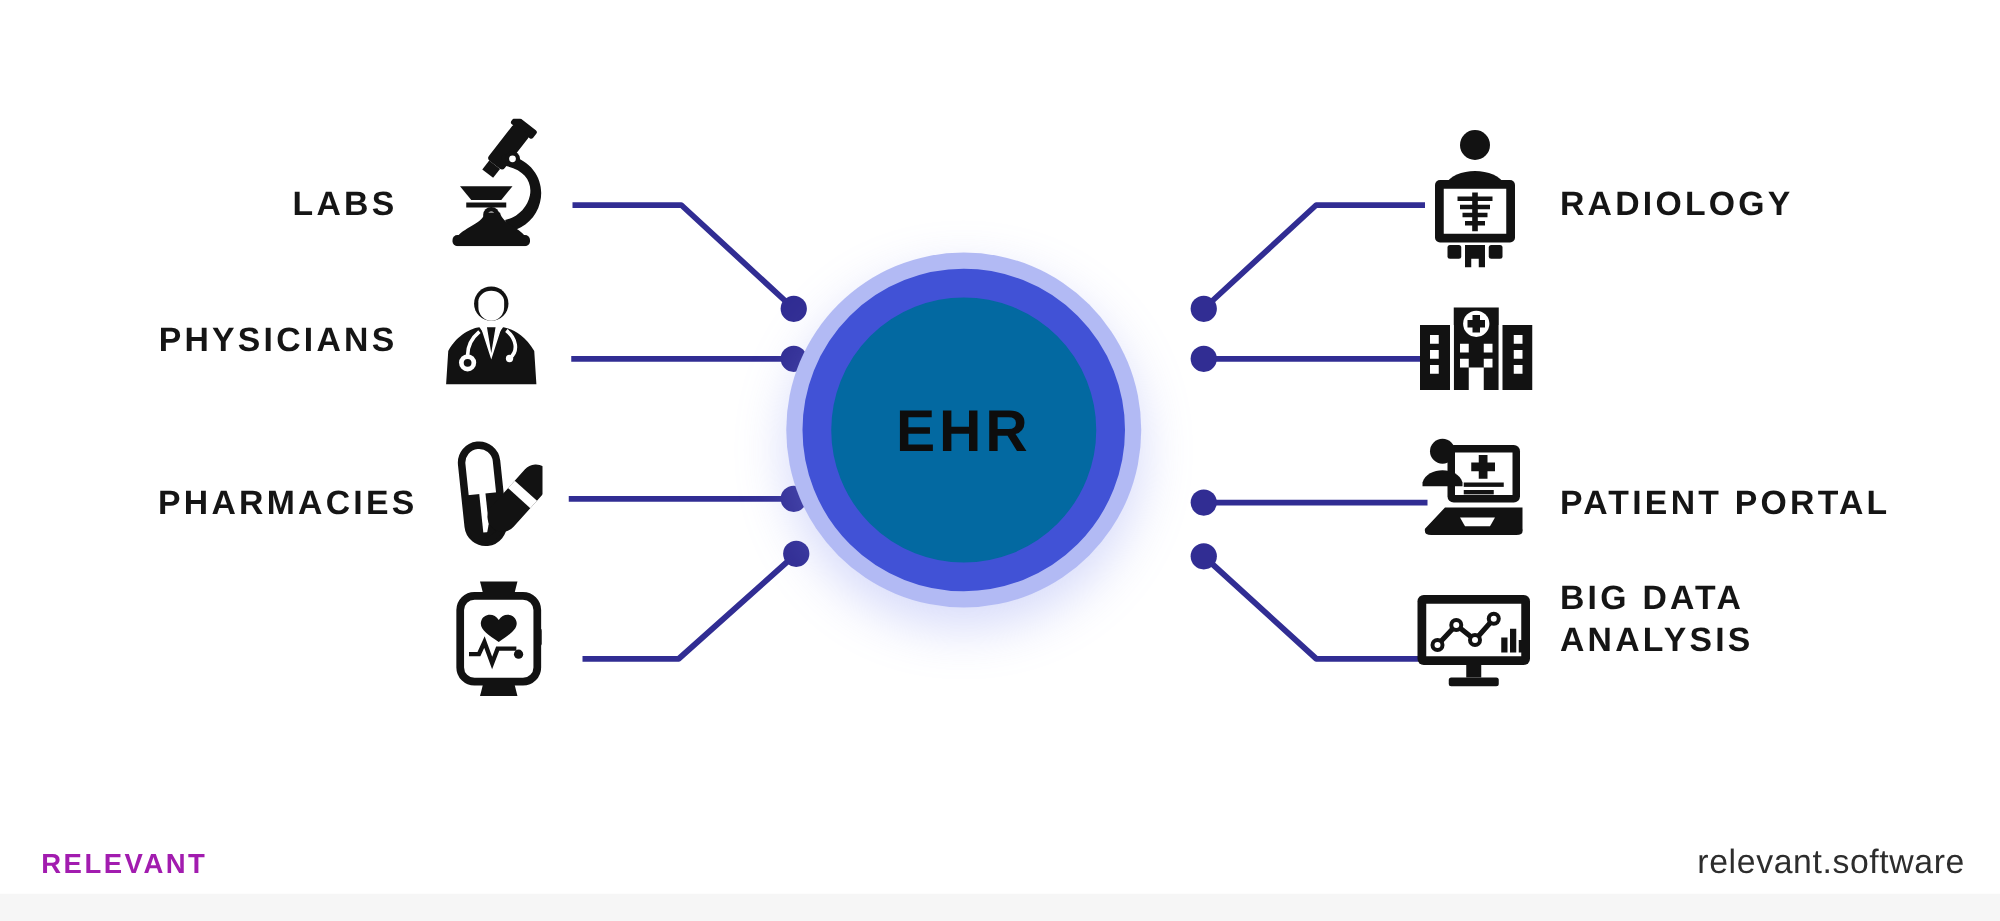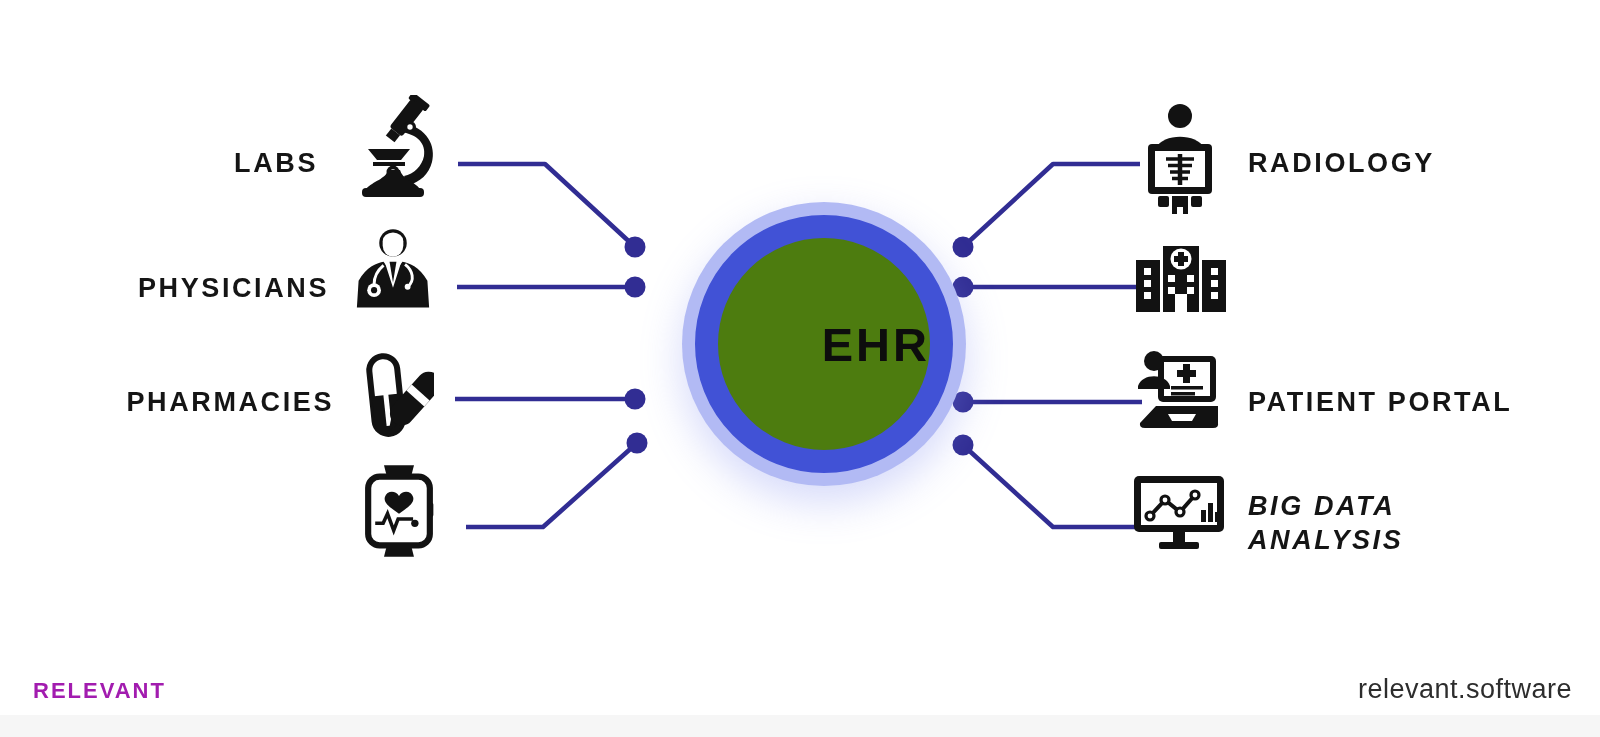--- a/index.html
+++ b/index.html
@@ -21,44 +21,44 @@
   .connector-line{stroke:var(--connector-indigo);stroke-width:4.6;fill:none;stroke-linejoin:round;}
   .connector-dot{fill:var(--connector-indigo);}
   
   .lbl{
     position:absolute;font-weight:bold;font-size:27px;letter-spacing:2.6px;
     color:var(--text-black);line-height:34px;
   }
   .lbl-left{left:0;width:318px;text-align:right;}
   .lbl-right{left:1248px;text-align:left;}
   .lbl-labs{top:146px;}
-  .lbl-physicians{top:271px;padding-left:11px;}
+  .lbl-physicians{top:255px;}
   .lbl-pharmacies{top:385px;margin-left:16px;}
   .lbl-werable{left:118px;width:200px;text-align:right;top:489px;}
   .lbl-radiology{top:146px;}
   .lbl-hospitals{top:271px;}
   .lbl-portal{top:385px;width:340px;}
-  .lbl-bigdata{top:489px;width:235px;font-style:italic;}
+  .lbl-bigdata{top:461px;width:235px;}
   
   .icon{position:absolute;color:var(--icon-black);}
   .icon svg{display:block;width:100%;height:100%;}
   .icon-microscope{left:346px;top:95px;width:92px;height:102px;}
   .icon-doctor{left:350px;top:222px;width:86px;height:90px;}
   .icon-pills{left:352px;top:348px;width:82px;height:92px;}
   .icon-watch{left:362px;top:460px;width:74px;height:102px;}
   .icon-xray{left:1138px;top:104px;width:84px;height:110px;}
   .icon-hospital{left:1136px;top:242px;width:90px;height:70px;}
   .icon-portal{left:1134px;top:350px;width:86px;height:80px;}
   .icon-bigdata{left:1132px;top:474px;width:94px;height:76px;}
   
   .hub{
-    position:absolute;left:695px;top:215px;width:212px;height:212px;
-    border:23px solid var(--ring-blue);border-radius:50%;background:#4d7c0f;
+    position:absolute;left:642px;top:215px;width:212px;height:212px;
+    border:23px solid var(--ring-blue);border-radius:50%;background:#0369a1;
     box-shadow:0 0 0 13px var(--halo-lavender),0 16px 40px 14px rgba(132,144,240,.32);
-    display:flex;align-items:center;justify-content:flex-end;
+    display:flex;align-items:center;justify-content:center;
   }
   .hub-label{font-weight:bold;font-size:47px;letter-spacing:3px;color:#0d0d0d;}
   
   .brand{position:absolute;left:33px;top:678px;font-weight:bold;font-size:22px;letter-spacing:2px;color:#a21caf;}
   .website{position:absolute;right:28px;top:674px;font-size:27px;letter-spacing:.5px;color:#2d2d2d;}
   .bottom-hairline{position:absolute;left:0;top:723px;width:1600px;height:1px;background:#ebebeb;}
 </style>
 </head>
 <body>
 

